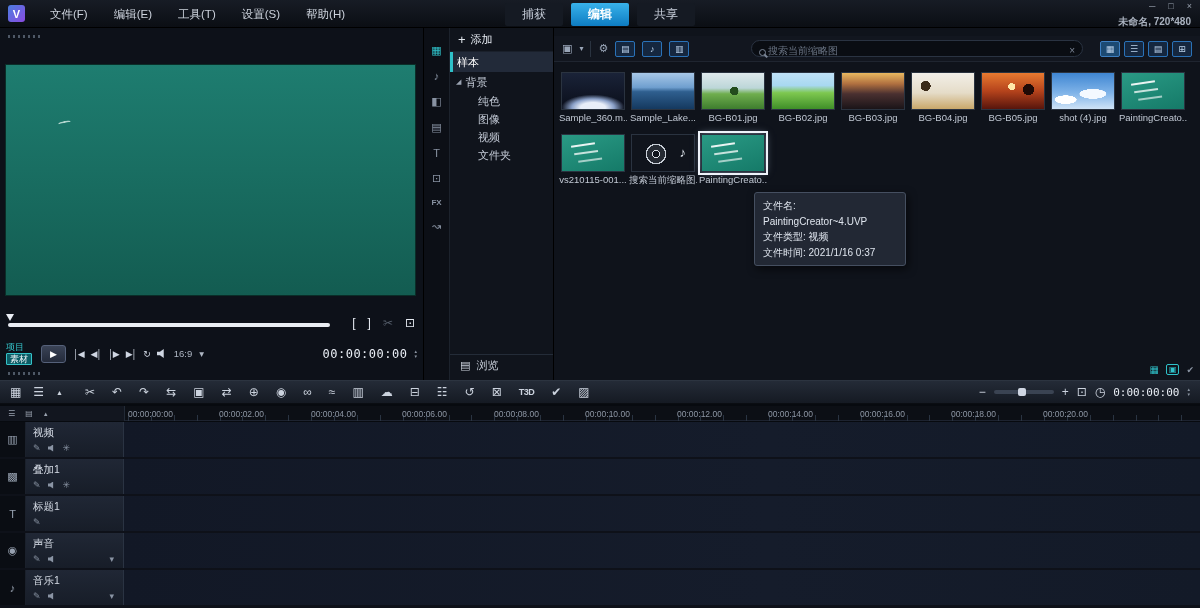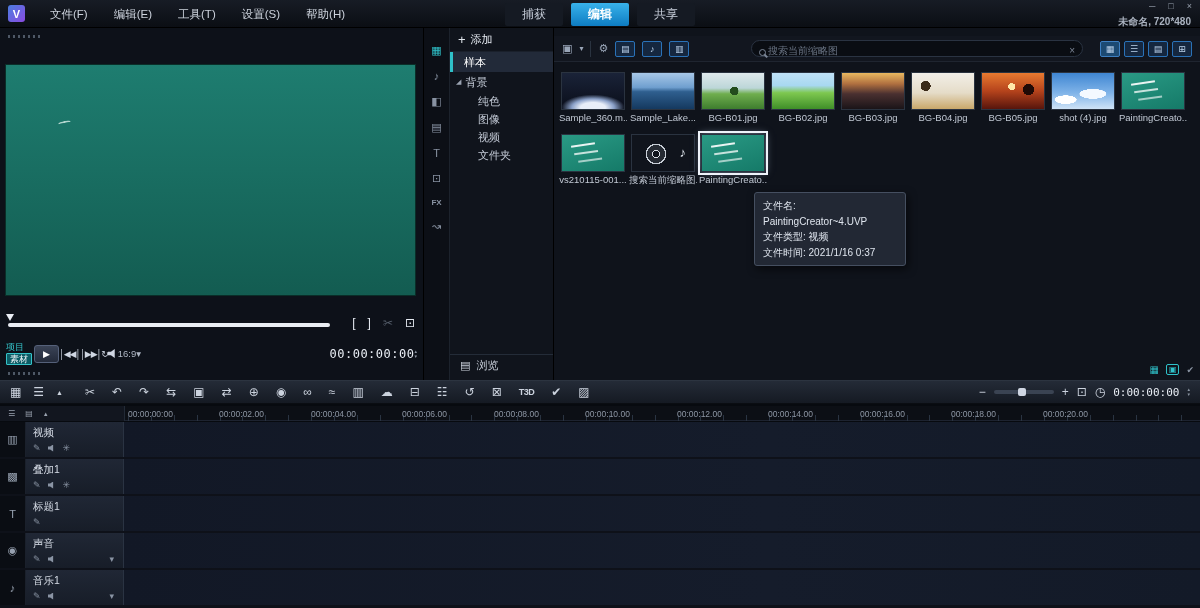--- a/index.html
+++ b/index.html
@@ -26,21 +26,21 @@
   .screen { position:absolute; left:5px; top:36px; width:411px; height:232px;
     background:linear-gradient(180deg,#1e7d70,#135c51); border:1px solid #0a2e28; }
   .squiggle { position:absolute; left:52px; top:56px; width:13px; height:4px;
     border-top:2px solid rgba(230,245,240,.75); border-radius:50%; transform:rotate(-12deg); }
   .scrub-wrap { position:absolute; left:8px; top:290px; width:324px; height:12px; }
   .scrub-line { position:absolute; left:0; top:5px; width:322px; height:4px; background:#e9edf3; border-radius:2px; }
   .scrub-marker { position:absolute; left:-2px; top:-4px; width:0; height:0;
     border-left:4px solid transparent; border-right:4px solid transparent; border-top:7px solid #e9edf3; }
   .markrow { position:absolute; right:8px; top:288px; display:flex; gap:12px; font-size:12px; color:#e5eaf1; align-items:center; }
   .markrow .dis { color:#555e6b; }
-  .transport { position:absolute; left:6px; right:6px; top:314px; display:flex; align-items:center; gap:0; }
+  .transport { position:absolute; left:6px; right:6px; top:314px; display:flex; align-items:center; gap:7px; }
   .pm-toggle { display:flex; flex-direction:column; gap:1px; font-size:9px; line-height:10px; margin-right:2px; }
   .pm-proj { color:#35c3c9; }
   .pm-clip { color:#eaf2f6; background:#0d5d66; border:1px solid #35c3c9; padding:0 3px; border-radius:1px; }
   .playbtn { width:25px; height:18px; border-radius:3px; border:1px solid #55617a;
     background:linear-gradient(#3a4356,#232a3a); color:#fff; font-size:9px;
     display:flex; align-items:center; justify-content:center; }
   .stepbtn { font-size:9px; color:#cfd6e2; letter-spacing:-1px; }
   .spk { width:10px; height:9px; background:#cfd6e2;
     clip-path:polygon(0 30%,32% 30%,70% 0,70% 100%,32% 70%,0 70%); }
   .aspect { font-size:9.5px; color:#aeb6c3; }
@@ -50,21 +50,21 @@
   
   .library { position:absolute; left:424px; top:28px; width:130px; height:352px; background:#10141c; border-right:1px solid #000; }
   .cat-strip { position:absolute; left:0; top:0; width:26px; height:352px; background:#0c0f16; border-right:1px solid #1c222c;
     display:flex; flex-direction:column; align-items:center; padding-top:16px; gap:13px; font-size:11px; color:#8892a2; }
   .cat-ic.active { color:#2fc1c9; }
   .cat-fx { font-size:8px; font-weight:bold; }
   .tree { position:absolute; left:26px; top:0; right:0; bottom:0; }
   .add-row { height:24px; display:flex; align-items:center; gap:5px; padding-left:8px; font-size:11px; color:#e3e8ef; border-bottom:1px solid #1a202b; }
   .add-plus { color:#e3e8ef; font-size:13px; }
   .tree-item { height:20px; line-height:20px; font-size:11px; color:#c3cad6; }
-  .tree-sel { background:#222a39; color:#fff; border-left:3px solid #2fc1c9; padding-left:11px; }
+  .tree-sel { background:#222a39; color:#fff; border-left:3px solid #2fc1c9; padding-left:4px; }
   .tree-group { padding-left:6px; display:flex; gap:4px; }
   .tree-group .tri { font-size:7px; color:#9aa3b1; }
   .tree-child { padding-left:28px; height:18px; line-height:18px; }
   .browse-row { position:absolute; left:0; right:0; bottom:4px; height:22px; border-top:1px solid #242c38;
     display:flex; align-items:center; gap:6px; padding-left:10px; font-size:11px; color:#c9d0db; }
   .flag { position:absolute; left:106px; top:12px; width:0; height:0; border-left:11px solid #1fb0c0; border-bottom:15px solid transparent; transform:rotate(-8deg); }
   .cursor { position:absolute; left:112px; top:15px; width:0; height:0; border-left:7px solid #f2f5fa; border-bottom:11px solid transparent;
     filter:drop-shadow(1px 1px 1px rgba(0,0,0,.9)); transform:rotate(-14deg); }
 
   

